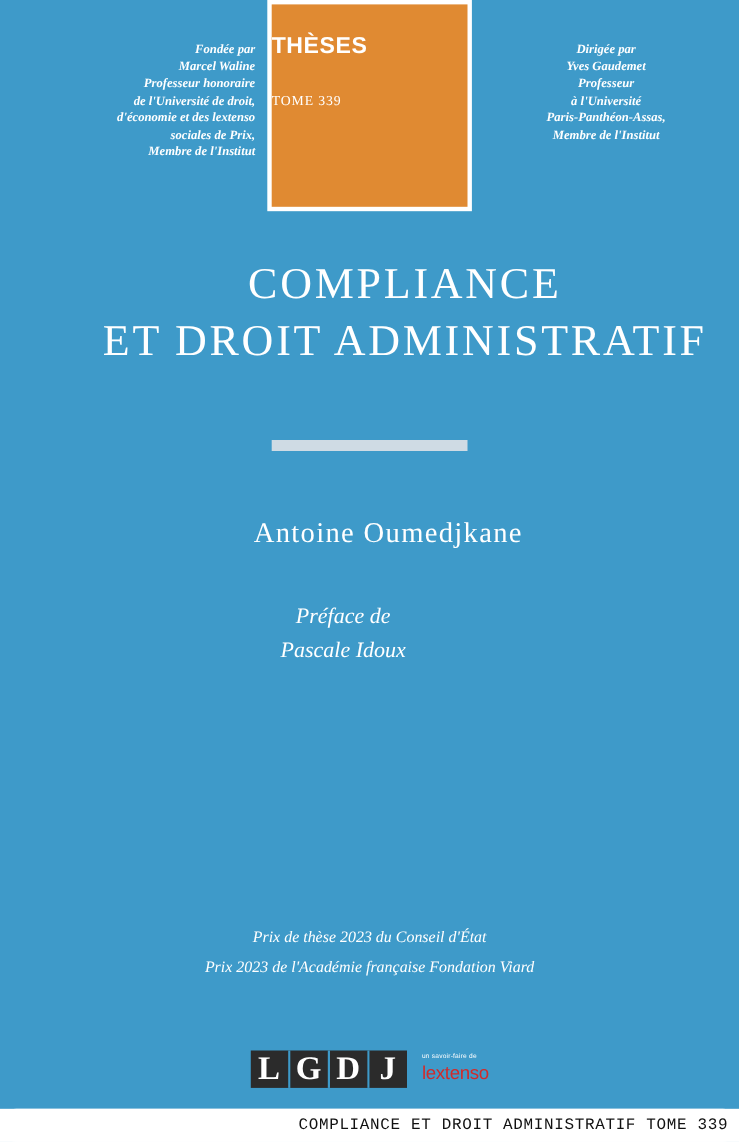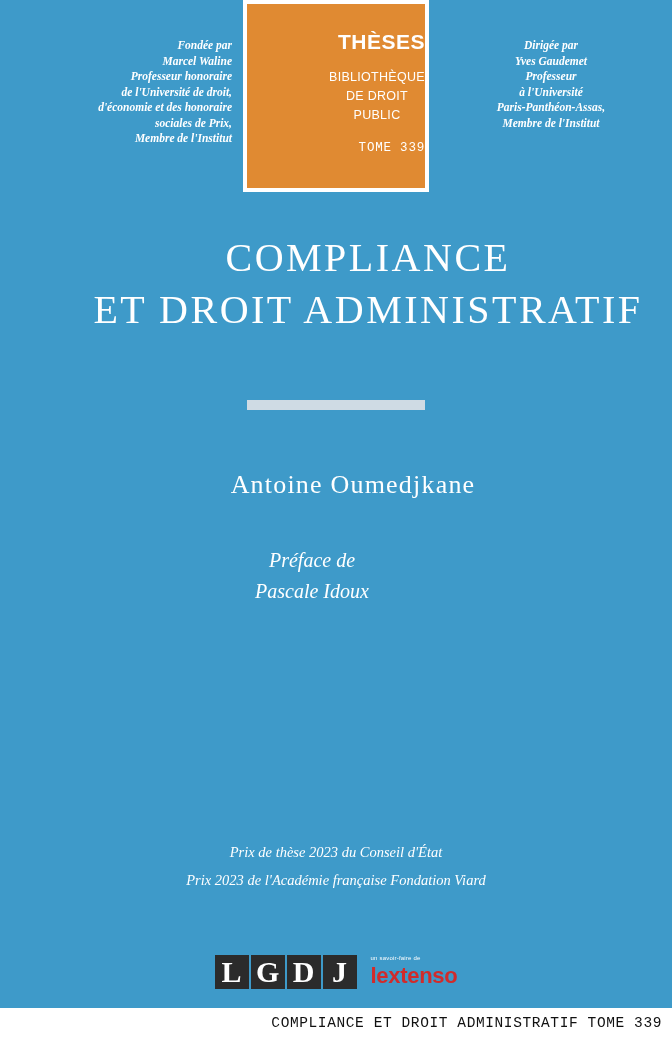--- a/index.html
+++ b/index.html
@@ -41,41 +41,41 @@
     box-sizing: border-box;
     padding: 4px;
   }
   .series-inner {
     width: 100%;
     height: 100%;
     background: #e08a32;
     box-sizing: border-box;
     display: flex;
     flex-direction: column;
-    align-items: flex-end;
+    align-items: flex-start;
     justify-content: flex-start;
     padding-top: 26px;
     color: #ffffff;
   }
   .series-title {
     font-family: "Liberation Sans", sans-serif;
     font-weight: bold;
     font-size: 21px;
     letter-spacing: 0.5px;
     margin-bottom: 14px;
   }
   .series-sub {
     font-family: "Liberation Sans", sans-serif;
     font-size: 12.5px;
     line-height: 19px;
     text-align: center;
     letter-spacing: 0.3px;
   }
   .series-tome {
-    font-family: Liberation Mono, monospace;
+    font-family: Liberation Serif, serif;
     font-size: 12.5px;
     letter-spacing: 0.8px;
     margin-top: 16px;
   }
 
   .side-block {
     position: absolute;
     top: 38px;
     font-family: "Liberation Serif", serif;
     font-style: italic;
@@ -198,22 +198,22 @@
   }
   .lextenso-top {
     font-family: "Liberation Sans", sans-serif;
     font-size: 6px;
     color: #ffffff;
     letter-spacing: 0.2px;
     margin-bottom: 2px;
   }
   .lextenso-main {
     font-family: "Liberation Sans", sans-serif;
-    font-weight: bold;
-    font-size: 22px;
+    font-weight: normal;
+    font-size: 17px;
     color: #d12b2b;
     letter-spacing: -0.3px;
   }
 
   
   .caption {
     position: absolute;
     top: 1008px;
     left: 0;
     width: 672px;
@@ -236,33 +236,28 @@
 
 <div class="cover">
 
   <div class="top-band">
 
     <div class="side-block side-left">
       <div>Fondée par</div>
       <div>Marcel Waline</div>
       <div>Professeur honoraire</div>
       <div>de l'Université de droit,</div>
-      <div>d'économie et des honoraire</div>
+      <div>d'économie et des lextenso</div>
       <div>sociales de Prix,</div>
       <div>Membre de l'Institut</div>
     </div>
 
     <div class="series-box">
       <div class="series-inner">
         <div class="series-title">THÈSES</div>
-        <div class="series-sub">
-          <div>BIBLIOTHÈQUE</div>
-          <div>DE DROIT</div>
-          <div>PUBLIC</div>
-        </div>
         <div class="series-tome">TOME 339</div>
       </div>
     </div>
 
     <div class="side-block side-right">
       <div>Dirigée par</div>
       <div>Yves Gaudemet</div>
       <div>Professeur</div>
       <div>à l'Université</div>
       <div>Paris-Panthéon-Assas,</div>

